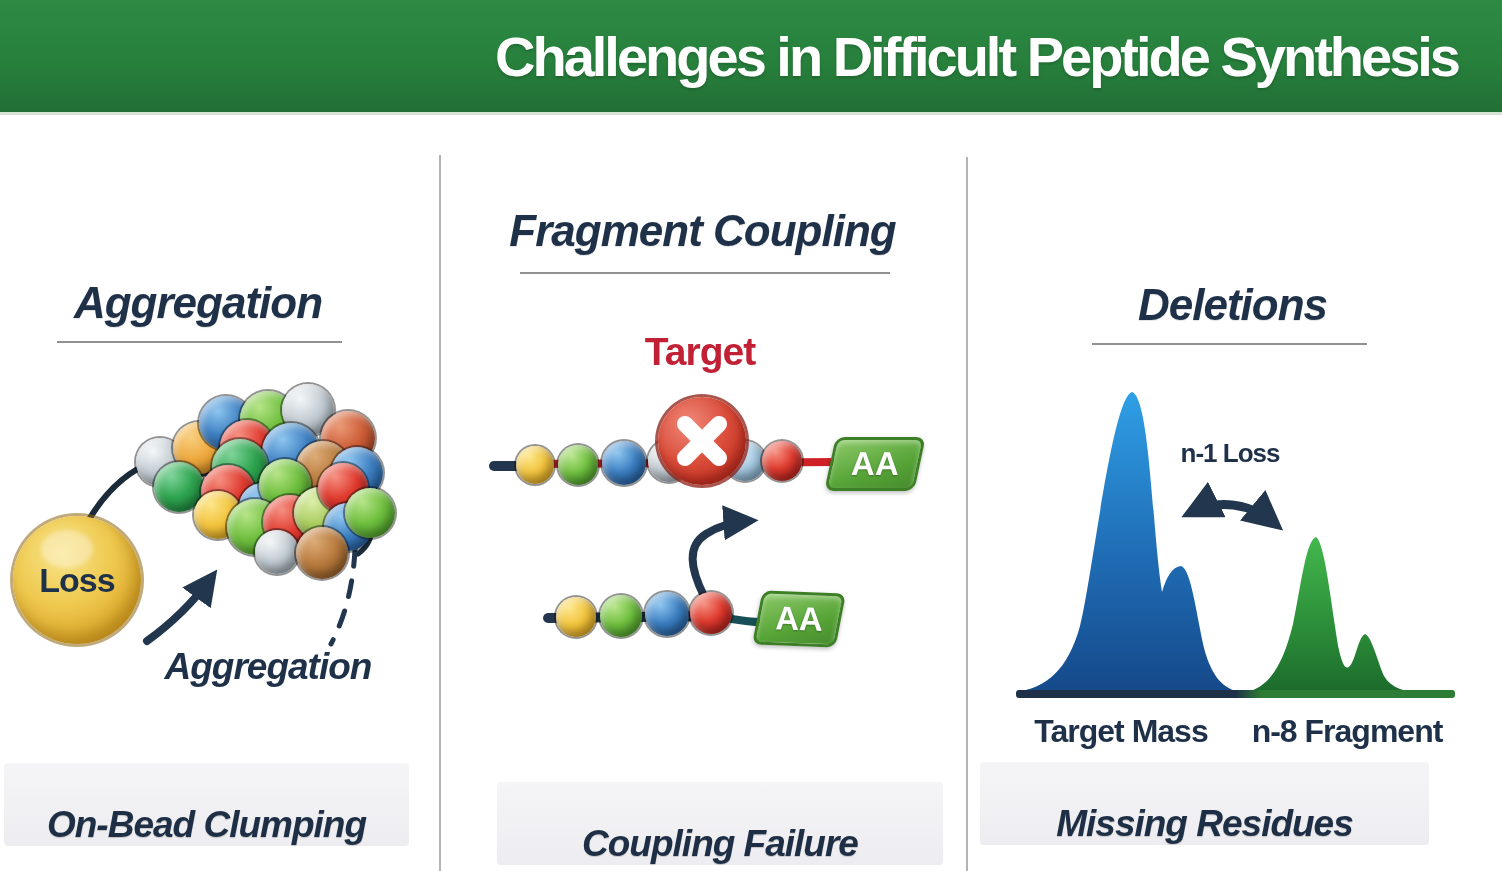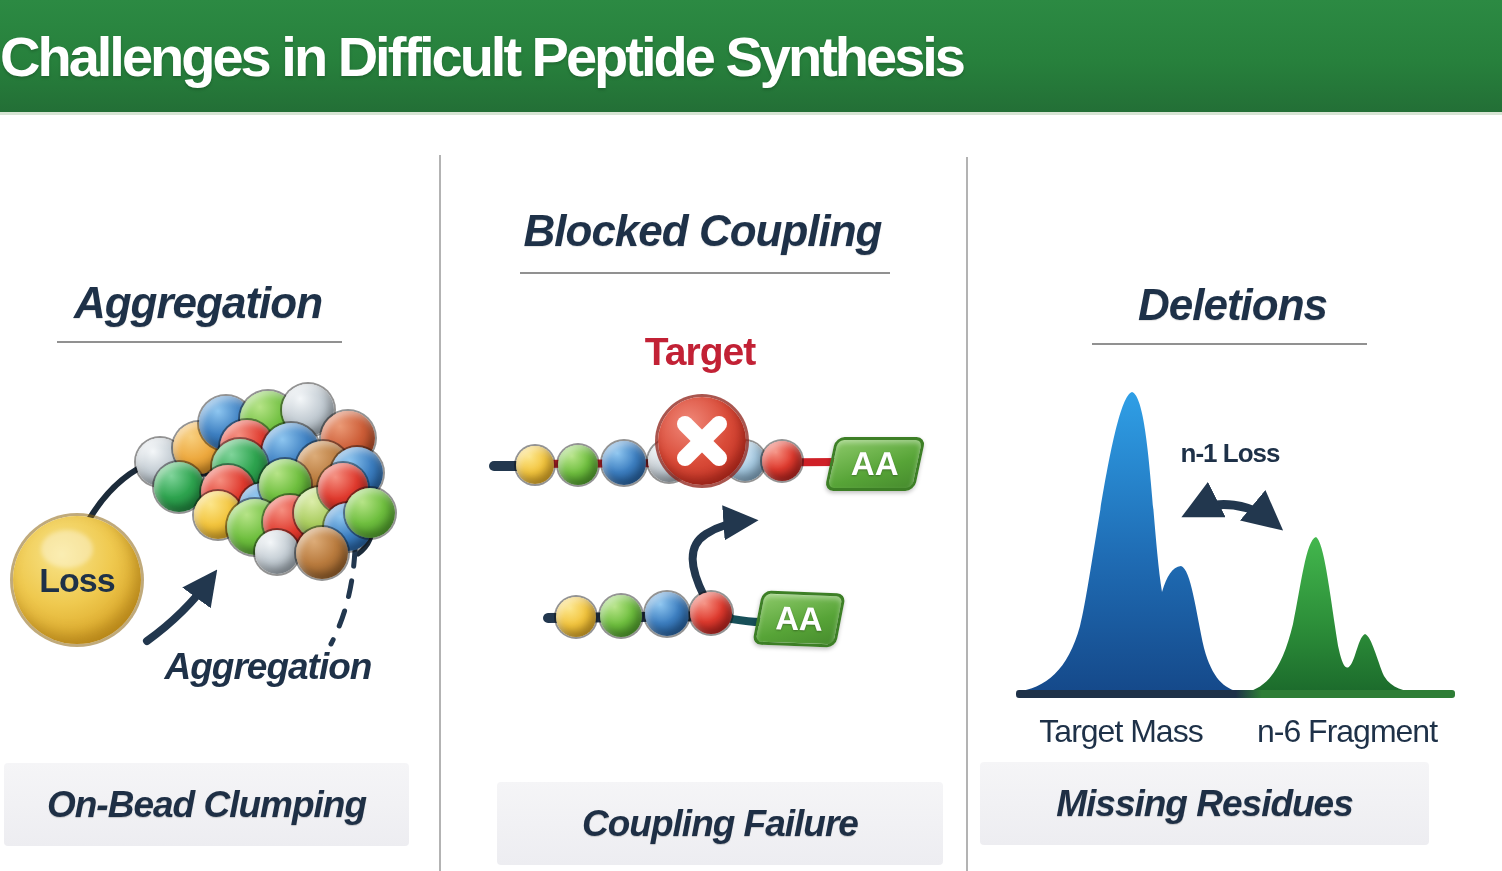--- a/index.html
+++ b/index.html
@@ -4,37 +4,37 @@
 <style>
   html,body{margin:0;padding:0;}
   body{width:1502px;height:871px;position:relative;background:#ffffff;
        font-family:"Liberation Sans",sans-serif;overflow:hidden;}
   .abs{position:absolute;}
 
   
   .header{left:0;top:0;width:1502px;height:112px;
           background:linear-gradient(180deg,#2c8a43 0%,#27803c 55%,#236f36 100%);
           border-bottom:3px solid #d7e4d4;z-index:6;}
-  .header-title{width:100%;text-align:left;margin-top:24px;
+  .header-title{width:100%;text-align:right;margin-top:24px;
           color:#ffffff;font-size:56px;font-weight:bold;letter-spacing:-3px;
-          padding-right:64px;box-sizing:border-box;
+          padding-right:44px;box-sizing:border-box;
           text-shadow:0 2px 3px rgba(0,0,0,0.18);}
 
   
   .vdiv{width:2px;background:#b3b3b3;z-index:1;}
 
   
   .panel-heading{font-style:italic;font-weight:bold;color:#1e3148;
                  font-size:44px;letter-spacing:-1px;text-align:center;z-index:5;
                  text-shadow:0 1px 1px rgba(0,0,0,0.12);}
   .heading-rule{height:2px;background:#919191;z-index:5;}
 
   
   .caption-box{height:83px;background:linear-gradient(180deg,#f5f5f7,#ededf1);
-               border-radius:4px;z-index:5;display:flex;align-items:center;justify-content:center;}
+               border-radius:4px;z-index:5;display:flex;align-items:flex-end;justify-content:center;}
   .caption-text{font-style:italic;font-weight:bold;font-size:37px;color:#1e2f45;
                 letter-spacing:-1px;text-shadow:0 1px 1px rgba(0,0,0,0.18);}
 
   
   .lineart{left:0;top:0;width:1502px;height:871px;z-index:2;}
 
   
   .bead-layer{left:0;top:0;width:1502px;height:871px;z-index:3;pointer-events:none;}
   .bead{position:absolute;border-radius:50%;
         box-shadow:inset -4px -6px 9px rgba(0,0,0,0.30),
@@ -76,21 +76,21 @@
           display:flex;align-items:center;justify-content:center;
           box-shadow:inset 0 3px 5px rgba(255,255,255,0.35), 0 2px 4px rgba(0,0,0,0.25);}
   .aa-tag-top{left:830px;top:437px;width:90px;height:54px;transform:skewX(-12deg);}
   .aa-tag-bottom{left:757px;top:592px;width:84px;height:54px;transform:skewX(-9deg) rotate(2deg);}
   .aa-text{color:#ffffff;font-weight:bold;font-size:33px;letter-spacing:0px;transform:skewX(11deg);
            text-shadow:0 1px 2px rgba(0,0,0,0.3);}
 
   
   .loss-label{left:1100px;top:438px;width:260px;text-align:center;z-index:5;
               font-weight:bold;font-size:26px;color:#1e3148;letter-spacing:-1px;}
-  .peak-label{z-index:5;font-weight:normal;font-size:32px;color:#1e3148;letter-spacing:-1px;text-align:center;}
+  .peak-label{z-index:5;font-weight:bold;font-size:32px;color:#1e3148;letter-spacing:-1px;text-align:center;}
 </style>
 </head>
 <body>
 
 <div class="abs header">
   <div class="header-title">Challenges in Difficult Peptide Synthesis</div>
 </div>
 
 <div class="abs vdiv" style="left:439px;top:155px;height:716px;"></div>
 <div class="abs vdiv" style="left:966px;top:157px;height:714px;"></div>
@@ -208,21 +208,21 @@
 <div class="abs resin">
   <span class="resin-label">Loss</span>
 </div>
 
 <div class="abs agg-label">Aggregation</div>
 
 <div class="abs caption-box" style="left:4px;top:763px;width:405px;">
   <span class="caption-text">On-Bead Clumping</span>
 </div>
 
-<div class="abs panel-heading" style="left:450px;top:206px;width:505px;">Blocked Coupling</div>
+<div class="abs panel-heading" style="left:450px;top:206px;width:505px;">Fragment Coupling</div>
 <div class="abs heading-rule" style="left:520px;top:272px;width:370px;"></div>
 
 <div class="abs blocked-label">Target</div>
 
 <div class="abs x-circle">
   <svg width="88" height="88" viewBox="0 0 88 88">
     <g stroke="#ffffff" stroke-width="16" stroke-linecap="round">
       <line x1="27" y1="27" x2="61" y2="61"></line>
       <line x1="61" y1="27" x2="27" y2="61"></line>
     </g>
@@ -239,17 +239,17 @@
 <div class="abs caption-box" style="left:497px;top:782px;width:446px;">
   <span class="caption-text">Coupling Failure</span>
 </div>
 
 <div class="abs panel-heading" style="left:1000px;top:280px;width:465px;">Deletions</div>
 <div class="abs heading-rule" style="left:1092px;top:343px;width:275px;"></div>
 
 <div class="abs loss-label">n-1 Loss</div>
 
 <div class="abs peak-label" style="left:1001px;top:713px;width:240px;">Target Mass</div>
-<div class="abs peak-label" style="left:1227px;top:713px;width:240px;">n-6 Fragment</div>
+<div class="abs peak-label" style="left:1227px;top:713px;width:240px;">n-8 Fragment</div>
 
 <div class="abs caption-box" style="left:980px;top:762px;width:449px;">
   <span class="caption-text">Missing Residues</span>
 </div>
 
 </body></html>

